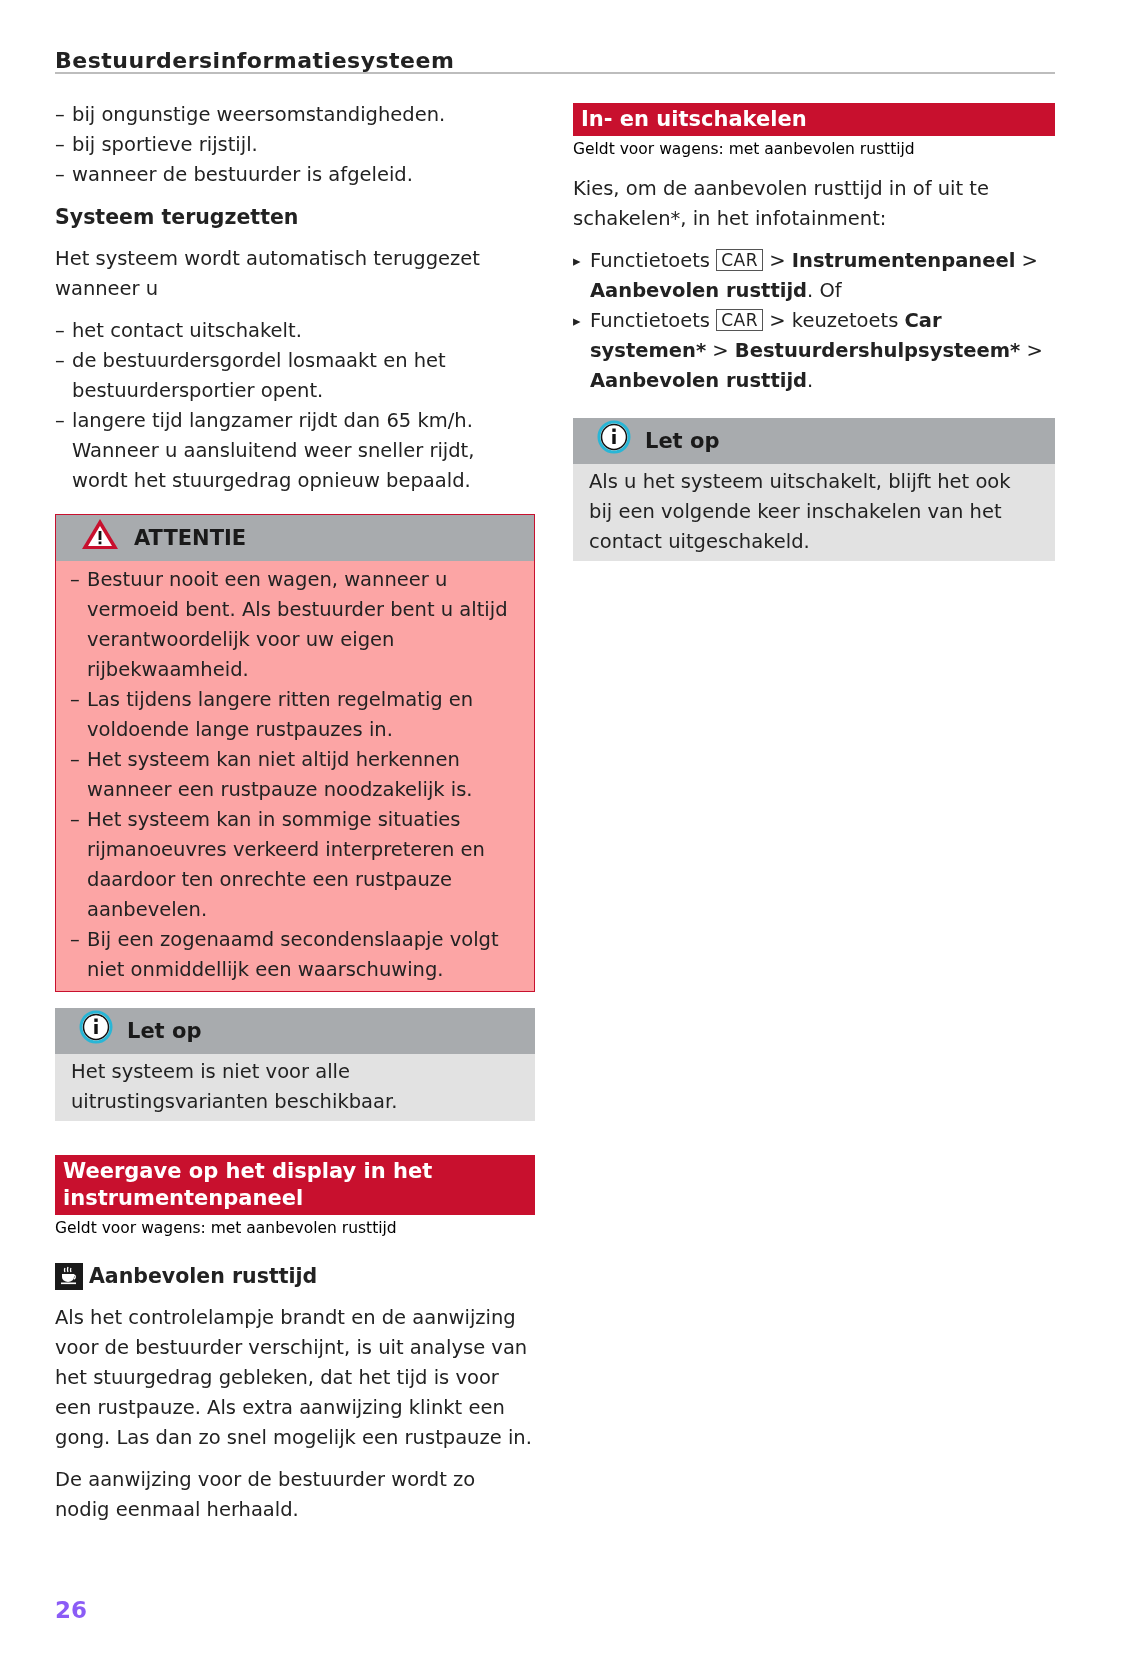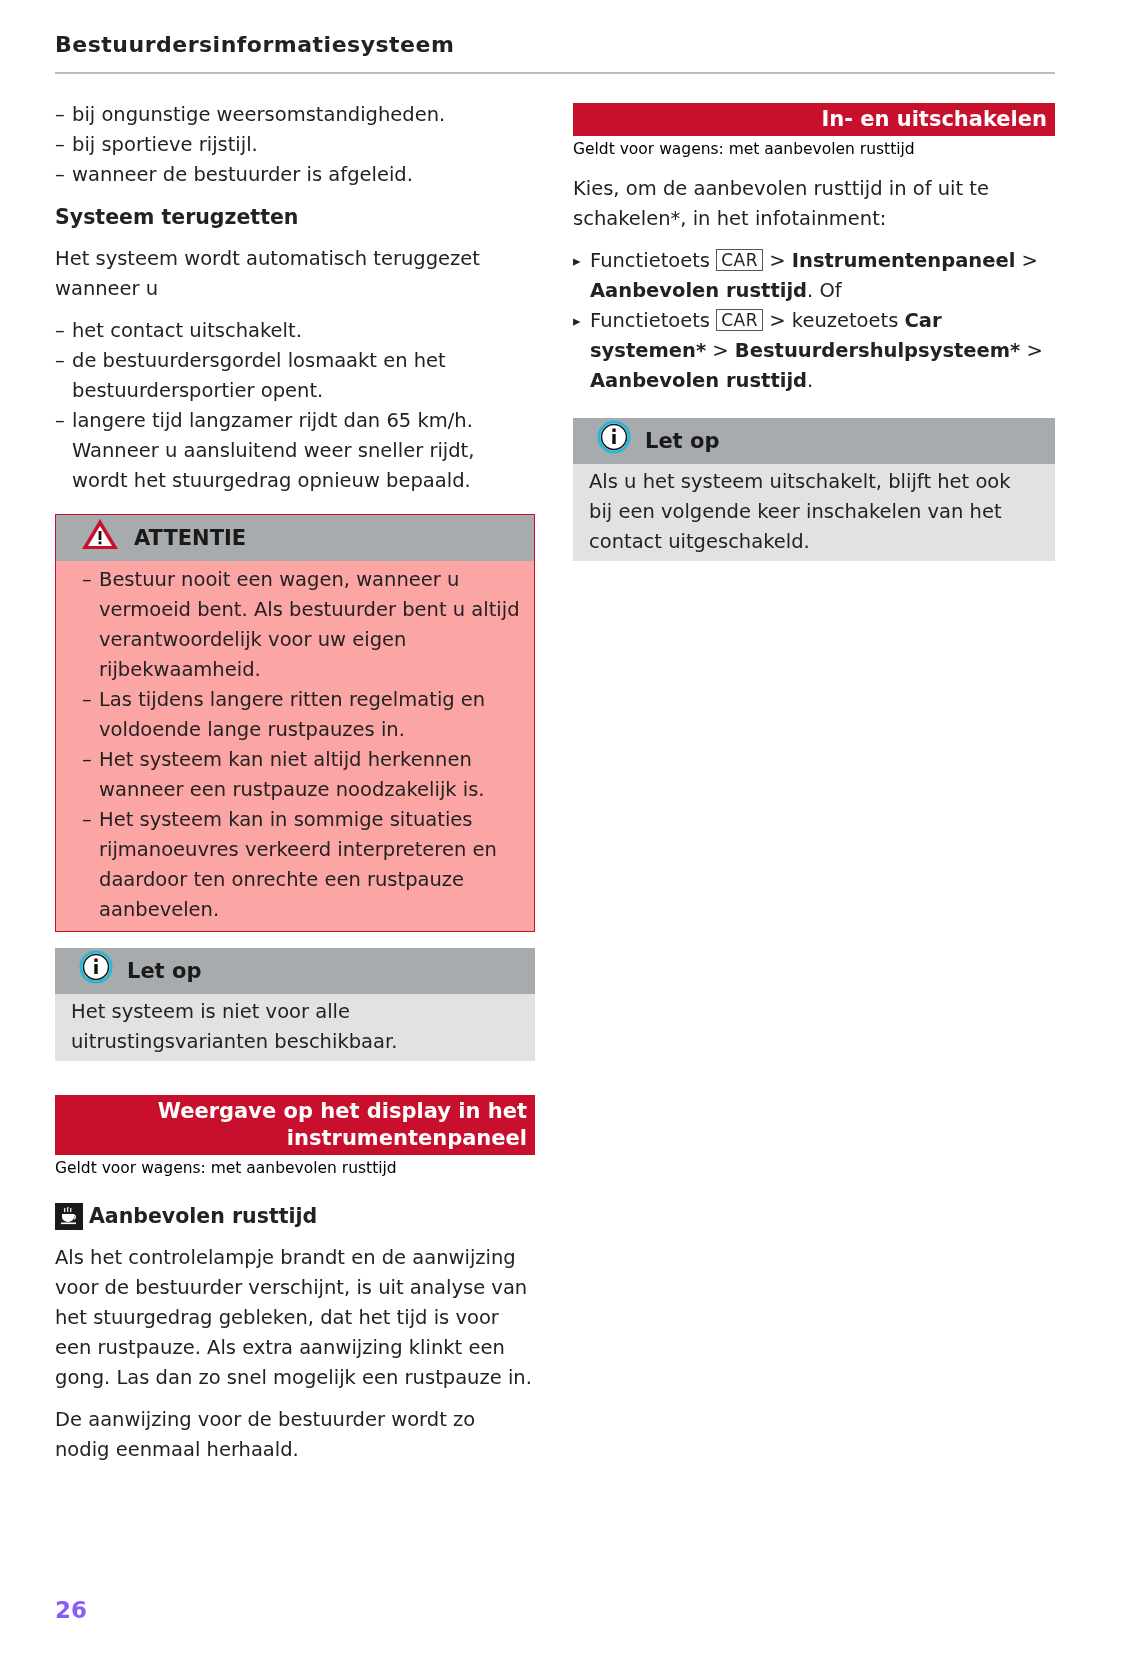--- a/index.html
+++ b/index.html
@@ -2,47 +2,46 @@
 <html><head>
 <meta charset="utf-8">
 <style>
   html, body { margin: 0; padding: 0; background: #ffffff; }
   body {
     width: 1142px; height: 1654px; position: relative; overflow: hidden;
     font-family: "DejaVu Sans", sans-serif; color: #1f1f1f;
   }
   .abs { position: absolute; }
   .running-head {
-    left: 55px; top: 32px; font-size: 22px; font-weight: bold; letter-spacing: 0.5px; color: #222;
+    left: 55px; top: 48px; font-size: 22px; font-weight: bold; letter-spacing: 0.5px; color: #222;
   }
   .head-rule { left: 55px; top: 72px; width: 1000px; height: 0; border-top: 2px solid #bdbdbd; }
   .col-left { left: 55px; top: 100px; width: 480px; }
   .col-right { left: 573px; top: 103px; width: 482px; }
   .txt { font-size: 19.5px; line-height: 30px; color: #222; }
   .dash-list { list-style: none; margin: 0; padding: 0; }
   .dash-list li { position: relative; padding-left: 17px; }
   .dash-list li::before { content: "\2013"; position: absolute; left: 0; top: 0; }
   .subhead { font-size: 20.5px; font-weight: bold; margin: 0; line-height: 30px; }
   .para { margin: 0; }
   .gap-s { height: 12px; }
   .gap-m { height: 14px; }
 
   .attn-box { border: 1.5px solid #c8102e; background: #fca5a5; margin-top: 18px; }
   .box-head {
     background: #a8abae; height: 46px; display: flex; align-items: center; padding-left: 24px;
   }
   .box-head .label { font-size: 21px; font-weight: bold; margin-left: 14px; color: #1a1a1a; }
-  .attn-body { padding: 4px 14px 6px 26px; }
+  .attn-body { padding: 4px 14px 6px 14px; }
   .note-box { background: #e2e2e2; }
   .note-body { padding: 3px 16px 4px 16px; }
 
   .red-bar {
     background: #c8102e; color: #fff; font-weight: bold; font-size: 21px; line-height: 27px;
     padding: 3px 8px 3px 8px;
-    text-align: right;
   }
   .applies { font-size: 15.5px; color: #000000; line-height: 22px; margin-top: 2px; }
 
   .step-list { list-style: none; margin: 0; padding: 0; }
   .step-list li { position: relative; padding-left: 17px; }
   .step-list li::before { content: "\25B8"; position: absolute; left: 0; top: 0; font-size: 15px; }
   .key {
     display: inline-block; border: 1.5px solid #555; padding: 0 4px; line-height: 20px;
     font-size: 17px; letter-spacing: 0.5px; vertical-align: 1px;
   }
@@ -89,20 +88,21 @@
         </svg>
       </span>
       <span class="label">ATTENTIE</span>
     </div>
     <div class="attn-body">
       <ul class="dash-list">
         <li>Bestuur nooit een wagen, wanneer u vermoeid bent. Als bestuurder bent u altijd verantwoordelijk voor uw eigen rijbekwaamheid.</li>
         <li>Las tijdens langere ritten regelmatig en voldoende lange rustpauzes in.</li>
         <li>Het systeem kan niet altijd herkennen wanneer een rustpauze noodzakelijk is.</li>
         <li>Het systeem kan in sommige situaties rijmanoeuvres verkeerd interpreteren en daardoor ten onrechte een rustpauze aanbevelen.</li>
+        <li>Bij een zogenaamd secondenslaapje volgt niet onmiddellijk een waarschuwing.</li>
       </ul>
     </div>
   </div>
 
   <div class="note-box" style="margin-top:16px">
     <div class="box-head">
       <span>
         <svg width="34" height="34" viewBox="0 0 34 34">
           <circle cx="17" cy="17" r="15" fill="#ffffff" stroke="#29b6d6" stroke-width="3"></circle>
           <circle cx="17" cy="17" r="12.5" fill="none" stroke="#111" stroke-width="1.5"></circle>

